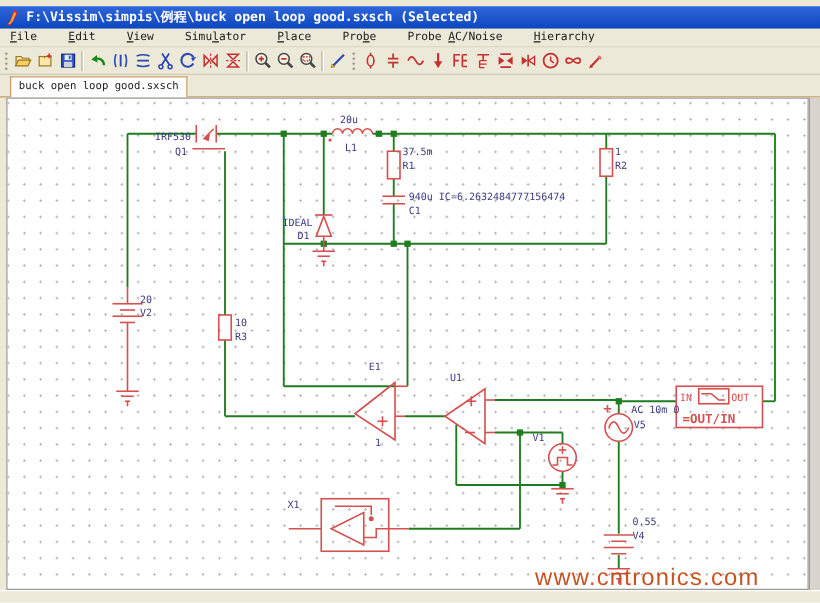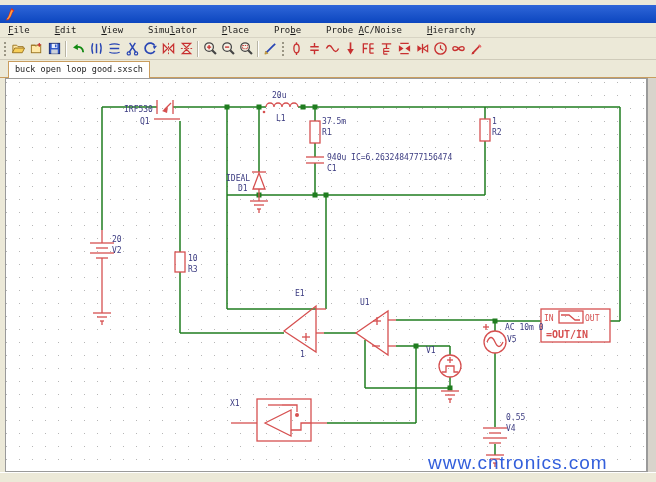--- a/index.html
+++ b/index.html
@@ -44,30 +44,31 @@
   svg.schem { position:absolute; left:0; top:0; width:656px; height:482px; }
   .w  { stroke:#1f7d1f; stroke-width:1.5; fill:none; }
   .r  { stroke:#d65050; stroke-width:1.3; fill:none; }
   .rf { fill:#d65050; stroke:none; }
   .j  { fill:#1f7d1f; stroke:none; }
   text.t { fill:#3a3a80; font:8px "DejaVu Sans Mono",monospace; }
   text.tr { fill:#d65050; font:8px "DejaVu Sans Mono",monospace; }
   text.trb { fill:#d65050; font:bold 10px "DejaVu Sans Mono",monospace; }
 
   .watermark { position:absolute; left:428px; top:452px; font:19px "Liberation Sans",sans-serif;
-    color:#1d4ed8; opacity:.9; letter-spacing:1px; white-space:nowrap; }
+    color:#c2410c; opacity:.9; letter-spacing:1px; white-space:nowrap; }
 </style>
 </head>
 <body>
 
 <div class="titlebar">
   <svg class="appicon" viewBox="0 0 16 16">
     <path d="M3 15 C8 10 6 6 10 1 L13 4 C9 8 11 10 6 15 Z" fill="#e03018"></path>
     <path d="M4 14 C8 10 7 7 10 3 L11.5 4.5 C9 8 10 10 6 14 Z" fill="#ffa040"></path>
   </svg>
+  <span class="ttl">F:\Vissim\simpis\例程\buck open loop good.sxsch (Selected)</span>
 </div>
 
 <div class="menubar">
     <span class="mi"><u>F</u>ile</span>
     <span class="mi"><u>E</u>dit</span>
     <span class="mi"><u>V</u>iew</span>
     <span class="mi">Simu<u>l</u>ator</span>
     <span class="mi"><u>P</u>lace</span>
     <span class="mi">Pro<u>b</u>e</span>
     <span class="mi">Probe <u>A</u>C/Noise</span>

